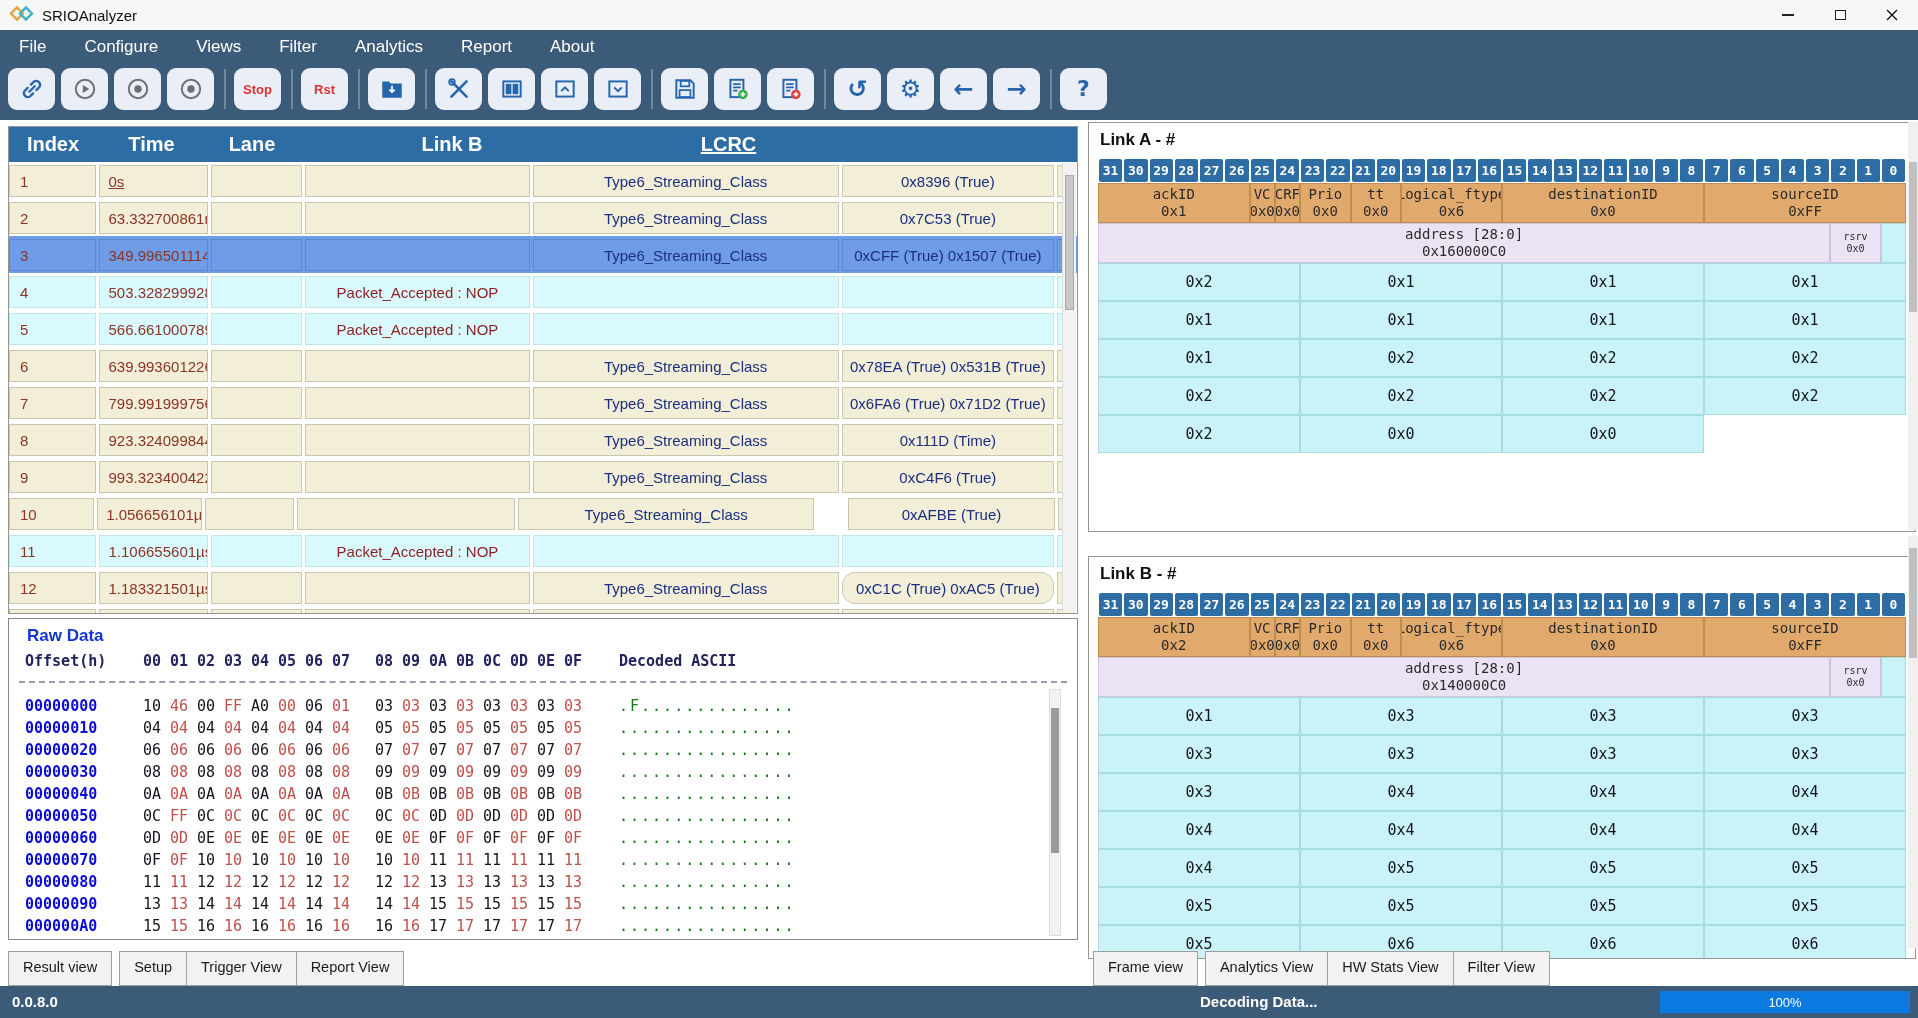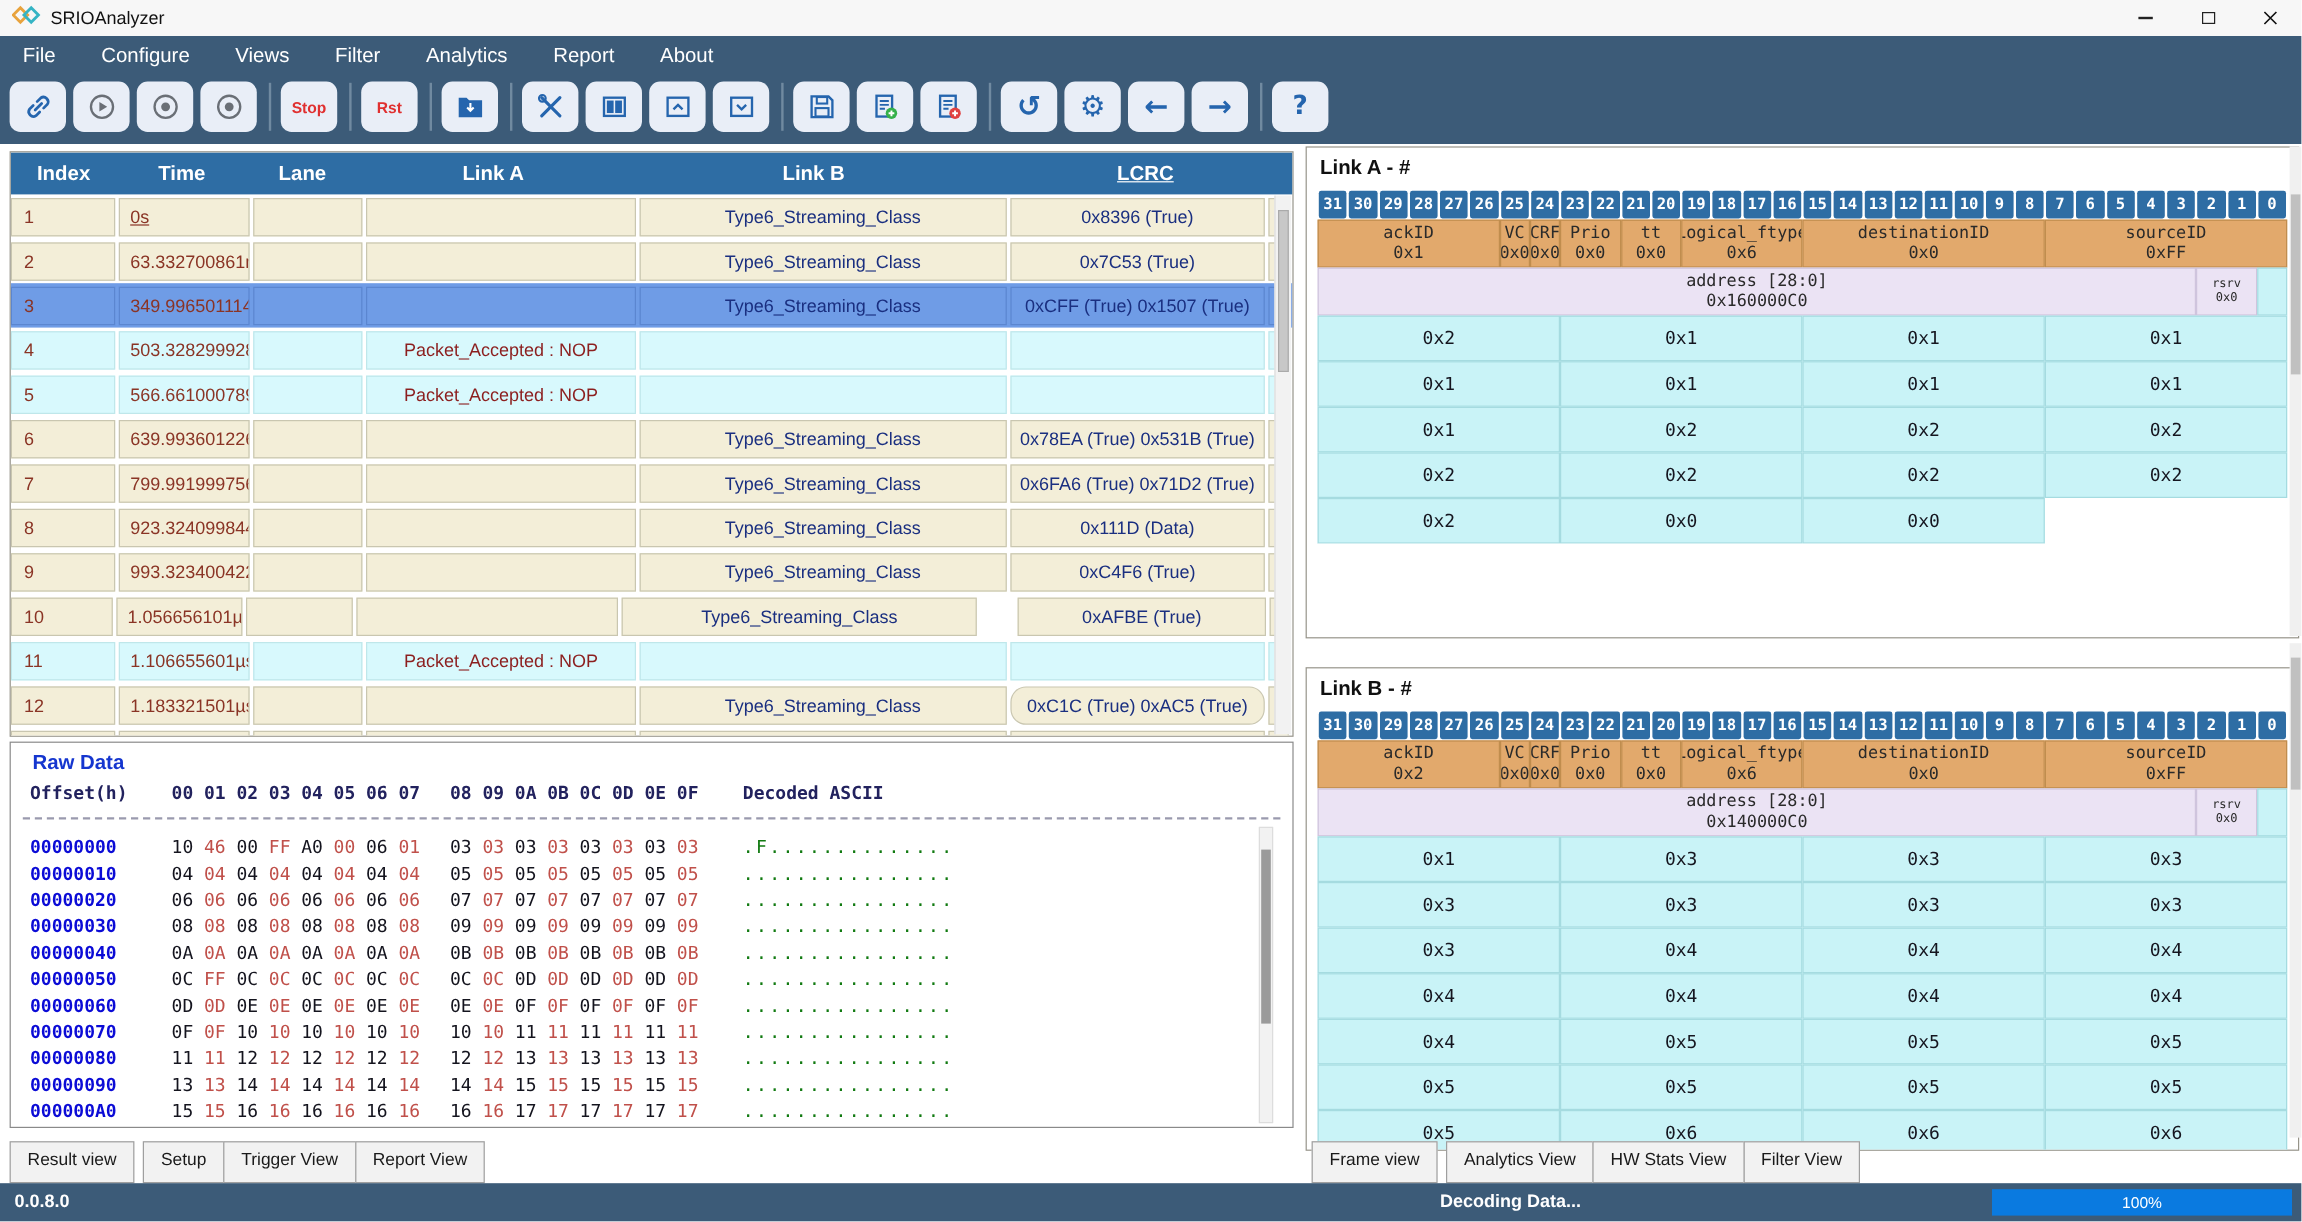--- a/index.html
+++ b/index.html
@@ -22,21 +22,21 @@
   .menu-item { color:#fff; font-size:17px; padding:4px 19px; cursor:default; }
   .toolrow { display:flex; height:52px; align-items:center; padding-left:8px; }
   .tbtn { width:47px; height:42px; border-radius:9px; background:#e9eef7; display:flex; align-items:center; justify-content:center; margin-right:6px; }
   .tbtn svg { display:block; }
   .tsep { width:2px; height:40px; background:#8299ad; margin:0 8px 0 4px; opacity:.75; }
   .tred { color:#e03030; font-weight:700; font-size:13px; font-family:"Liberation Sans",sans-serif; }
   .tglyph { color:#2565ae; font-size:24px; font-weight:700; line-height:1; font-family:"DejaVu Sans",sans-serif; }
   
   .main-table { position:absolute; left:8px; top:126px; width:1070px; height:488px; border:1px solid #97948a; background:#fff; overflow:hidden; }
   .mt-header { display:flex; height:35px; background:#2e6da4; }
-  .mt-hcell { color:#fff; font-weight:700; font-size:17px; text-align:center; line-height:35px; }
+  .mt-hcell { color:#fff; font-weight:700; font-size:20px; text-align:center; line-height:35px; }
   .mt-row { display:flex; height:37px; }
   .mt-cell { height:32px; margin-top:3px; margin-right:3px; border:1px solid #c9c6b0; font-size:15px;
              display:flex; align-items:center; justify-content:center; overflow:hidden; white-space:nowrap; }
   .row-beige .mt-cell { background:#f3eed8; }
   .row-cyan  .mt-cell { background:#d8f9fd; border-color:#bfe7ea; }
   .row-selected { background:#6f9ce6; }
   .row-selected .mt-cell { background:#6f9ce6; border-color:#5b86d0; }
   .c-index { justify-content:flex-start; padding-left:10px; color:#8a3425; }
   .c-time  { justify-content:flex-start; padding-left:8px; color:#8a3425; }
   .c-linka { color:#8c1f1f; }
@@ -245,21 +245,20 @@
       <span class="tglyph" style="font-size:22px">?</span>
     </div>
   </div>
 </div>
 
 <div class="main-table">
   <div class="mt-header" id="mt-header">
       <div class="mt-hcell" style="width: 88px;">Index</div>
       <div class="mt-hcell" style="width: 109px;">Time</div>
       <div class="mt-hcell" style="width: 92px;">Lane</div>
-      <div class="mt-hcell" style="width: 226px;">Link A</div>
       <div class="mt-hcell" style="width: 308px;">Link B</div>
       <div class="mt-hcell" style="width: 245px; text-decoration: underline;">LCRC</div>
     </div>
   <div id="mt-body">
       <div class="mt-row row-beige">
         <div class="mt-cell c-index" style="width: 88px;">1</div>
         <div class="mt-cell c-time" style="width: 109px; text-decoration: underline;">0s</div>
         <div class="mt-cell c-lane" style="width: 92px;"></div>
         <div class="mt-cell c-linka" style="width: 226px;"></div>
         <div class="mt-cell c-linkb" style="width: 308px;">Type6_Streaming_Class</div>
@@ -319,21 +318,21 @@
         <div class="mt-cell c-linkb" style="width: 308px;">Type6_Streaming_Class</div>
         <div class="mt-cell c-lcrc" style="width: 214px;">0x6FA6 (True) 0x71D2 (True)</div>
         <div class="mt-cell" style="width: 17px;"></div>
       </div>
       <div class="mt-row row-beige">
         <div class="mt-cell c-index" style="width: 88px;">8</div>
         <div class="mt-cell c-time" style="width: 109px;">923.324099844ns</div>
         <div class="mt-cell c-lane" style="width: 92px;"></div>
         <div class="mt-cell c-linka" style="width: 226px;"></div>
         <div class="mt-cell c-linkb" style="width: 308px;">Type6_Streaming_Class</div>
-        <div class="mt-cell c-lcrc" style="width: 214px;">0x111D (Data)</div>
+        <div class="mt-cell c-lcrc" style="width: 214px;">0x111D (Time)</div>
         <div class="mt-cell" style="width: 17px;"></div>
       </div>
       <div class="mt-row row-beige">
         <div class="mt-cell c-index" style="width: 88px;">9</div>
         <div class="mt-cell c-time" style="width: 109px;">993.323400422ns</div>
         <div class="mt-cell c-lane" style="width: 92px;"></div>
         <div class="mt-cell c-linka" style="width: 226px;"></div>
         <div class="mt-cell c-linkb" style="width: 308px;">Type6_Streaming_Class</div>
         <div class="mt-cell c-lcrc" style="width: 214px;">0xC4F6 (True)</div>
         <div class="mt-cell" style="width: 17px;"></div>

